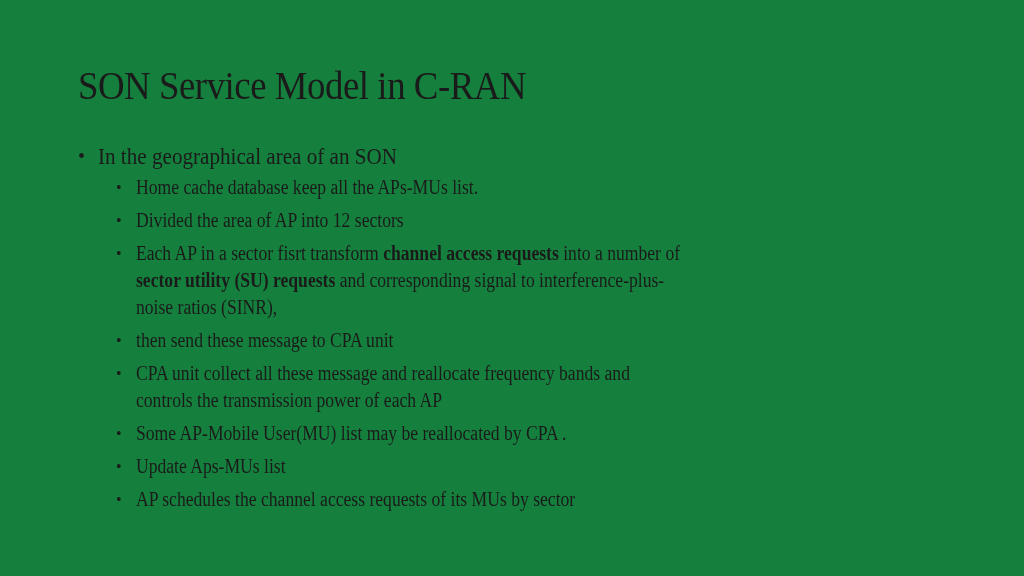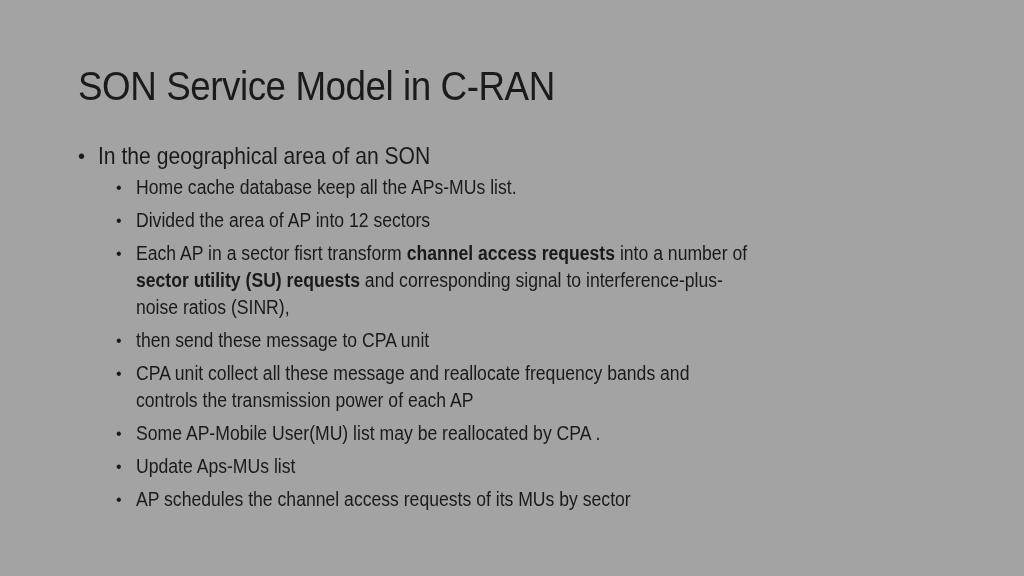--- a/index.html
+++ b/index.html
@@ -11,21 +11,22 @@
       overflow: hidden;
     }
     body {
       font-family: "Liberation Sans", sans-serif;
       color: #1a1a1a;
     }
     .slide {
       position: relative;
       width: 1024px;
       height: 576px;
-      background: #a3a3a3;
+      background: #15803d;
+      font-family: Liberation Serif, serif;
     }
     .title {
       position: absolute;
       left: 78px;
       top: 60px;
       font-size: 40px;
       font-weight: normal;
       letter-spacing: -0.5px;
       color: #1a1a1a;
       margin: 0;

